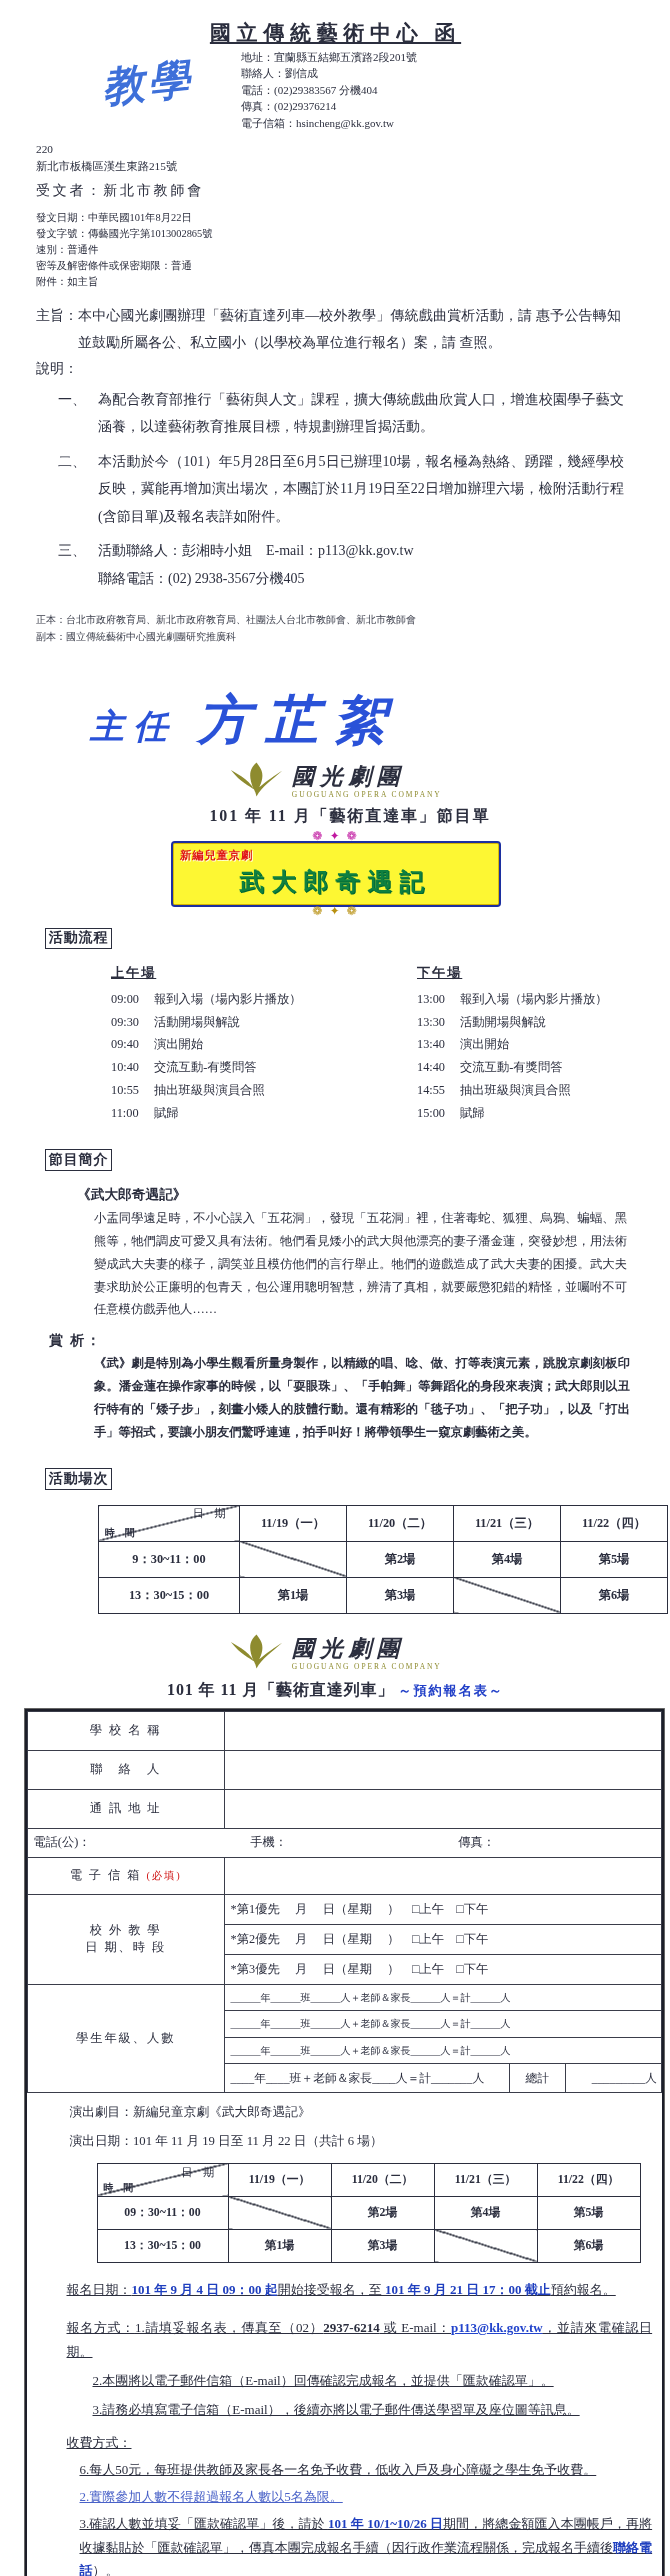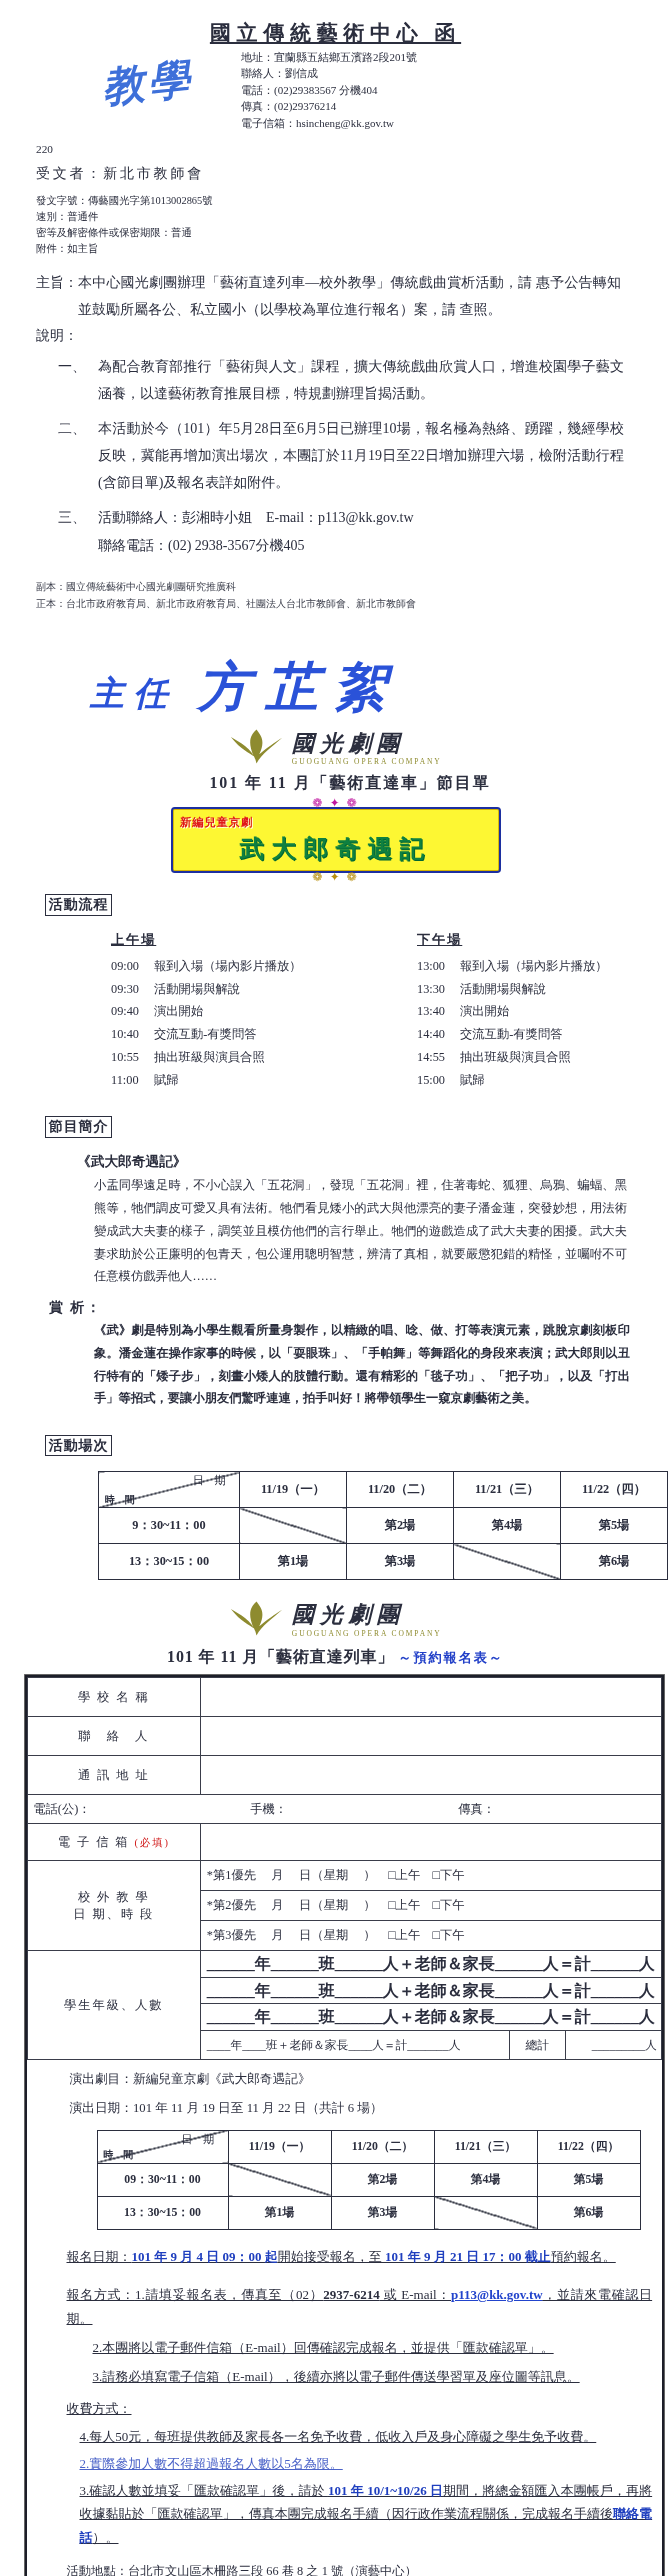--- a/index.html
+++ b/index.html
@@ -87,21 +87,21 @@
   .form-title .fs{color:#2240c8;font-weight:bold;font-size:13.2px;letter-spacing:1.9px;}
   .fbox{margin:7.5px 7.5px 0 24.5px;border:2.4px solid #1c1e28;box-shadow:0 0 0 0.9px #555;}
   .ftable{width:100%;border-collapse:collapse;font-size:12.3px;}
   .ftable td{border:0.9px solid #3a3d4a;padding:0 5.7px;}
   .ftable .flab{width:185px;text-align:center;letter-spacing:1.9px;height:38px;}
   .ftable .fval{height:38px;}
   .frow3{display:flex;height:28px;align-items:center;}
   .frow3 span{display:block;}
   .prio{height:29px;line-height:29px;}
   .req{color:#d01818;font-size:10.4px;}
-  .stud{height:25.5px;line-height:25.5px;font-size:16px;white-space:nowrap;overflow:hidden;font-weight:bold;}
+  .stud{height:25.5px;line-height:25.5px;font-size:10px;white-space:nowrap;overflow:hidden;}
   .studlast{display:flex;align-items:stretch;height:28px;font-size:11.8px;}
   .studlast .sl1{flex:1;line-height:28px;white-space:nowrap;overflow:hidden;}
   .studlast .slt{flex:0 0 55px;border-left:0.9px solid #3a3d4a;border-right:0.9px solid #3a3d4a;
                  text-align:center;line-height:28px;}
   .studlast .slv{flex:0 0 91px;line-height:28px;text-align:right;padding-right:3.8px;}
   .fline{margin:11.3px 0 0 43px;font-size:12.7px;}
   table.sess.inform{margin:13.2px 0 0 70px;font-size:11.8px;}
   table.sess.inform .c0{width:128px;}
   table.sess.inform .c{width:100px;}
   table.sess.inform th,table.sess.inform td{height:30px;}
@@ -126,24 +126,26 @@
       <div>地址：宜蘭縣五結鄉五濱路2段201號</div>
       <div>聯絡人：劉信成</div>
       <div>電話：(02)29383567 分機404</div>
       <div>傳真：(02)29376214</div>
       <div>電子信箱：hsincheng@kk.gov.tw</div>
     </div>
   </div>
 
   <div class="addr-block">
     <div>220</div>
+    <div>新北市板橋區漢生東路215號</div>
   </div>
   <div class="recipient">受文者：新北市教師會</div>
 
   <div class="meta">
+    <div>發文日期：中華民國101年8月22日</div>
     <div>發文字號：傳藝國光字第1013002865號</div>
     <div>速別：普通件</div>
     <div>密等及解密條件或保密期限：普通</div>
     <div>附件：如主旨</div>
   </div>
 
   <div class="para">
     <span class="lbl">主旨：</span>
     <span class="txt">本中心國光劇團辦理「藝術直達列車—校外教學」傳統戲曲賞析活動，請 惠予公告轉知並鼓勵所屬各公、私立國小（以學校為單位進行報名）案，請 查照。</span>
   </div>
@@ -160,22 +162,22 @@
   </div>
   <div class="item">
     <span class="no">三、</span>
     <span class="txt">
       <span>活動聯絡人：彭湘時小姐　E-mail：p113@kk.gov.tw</span><br>
       <span class="sub">聯絡電話：(02) 2938-3567分機405</span>
     </span>
   </div>
 
   <div class="cc">
+    <div>正本：台北市政府教育局、新北市政府教育局、社團法人台北市教師會、新北市教師會</div>
     <div>副本：國立傳統藝術中心國光劇團研究推廣科</div>
-    <div>正本：台北市政府教育局、新北市政府教育局、社團法人台北市教師會、新北市教師會</div>
   </div>
 
   <div class="sig">
     <span class="t1">主任</span>
     <span class="t2">方芷絮</span>
   </div>
 
   <div class="logo">
     <svg viewBox="0 0 60 40">
       <path d="M30 38 C27 22 12 15 2 9 C13 23 22 26 27 30 C19 12 25 6 30 1 C35 8 40 13 33 28 C40 22 50 15 58 10 C47 20 36 27 30 38 Z" fill="#8e8b2f"></path>
@@ -414,21 +416,21 @@
       <span>報名日期：</span><span class="bblue">101 年 9 月 4 日 09：00 起</span><span>開始接受報名，至 </span><span class="bblue">101 年 9 月 21 日 17：00 截止</span><span>預約報名。</span>
     </div>
 
     <div class="fpara">
       <span>報名方式：</span><span>1.請填妥報名表，傳真至（02）</span><span class="bnum">2937-6214</span><span> 或 E-mail：</span><span class="flink">p113@kk.gov.tw</span><span>，並請來電確認日期。</span>
     </div>
     <div class="fpara sub-ind" style="margin-top:5.7px;">2.本團將以電子郵件信箱（E-mail）回傳確認完成報名，並提供「匯款確認單」。</div>
     <div class="fpara sub-ind" style="margin-top:5.7px;">3.請務必填寫電子信箱（E-mail），後續亦將以電子郵件傳送學習單及座位圖等訊息。</div>
 
     <div class="fpara" style="margin-top:9.4px;">收費方式：</div>
-    <div class="fpara fee-ind" style="margin-top:3.8px;">4.每人50元，每班提供教師及家長各一名免予收費，低收入戶及身心障礙之學生免予收費。</div>
+    <div class="fpara fee-ind" style="margin-top:3.8px;">6.每人50元，每班提供教師及家長各一名免予收費，低收入戶及身心障礙之學生免予收費。</div>
     <div class="fpara fee-ind blueline" style="margin-top:3.8px;">2.實際參加人數不得超過報名人數以5名為限。</div>
     <div class="fpara fee-ind" style="margin-top:3.8px;">
       <span>3.確認人數並填妥「匯款確認單」後，請於 </span><span class="bblue">101 年 10/1~10/26 日</span><span>期間，將總金額匯入本團帳戶，再將收據黏貼於「匯款確認單」，傳真本團完成報名手續（因行政作業流程關係，完成報名手續後</span><span class="bblue">聯絡電話</span><span>）。</span>
     </div>
 
     <div class="foot">
       <div>活動地點：台北市文山區木柵路三段 66 巷 8 之 1 號（演藝中心）</div>
       <div>主辦單位：國立傳統藝術中心 國光劇團</div>
 
     </div>

